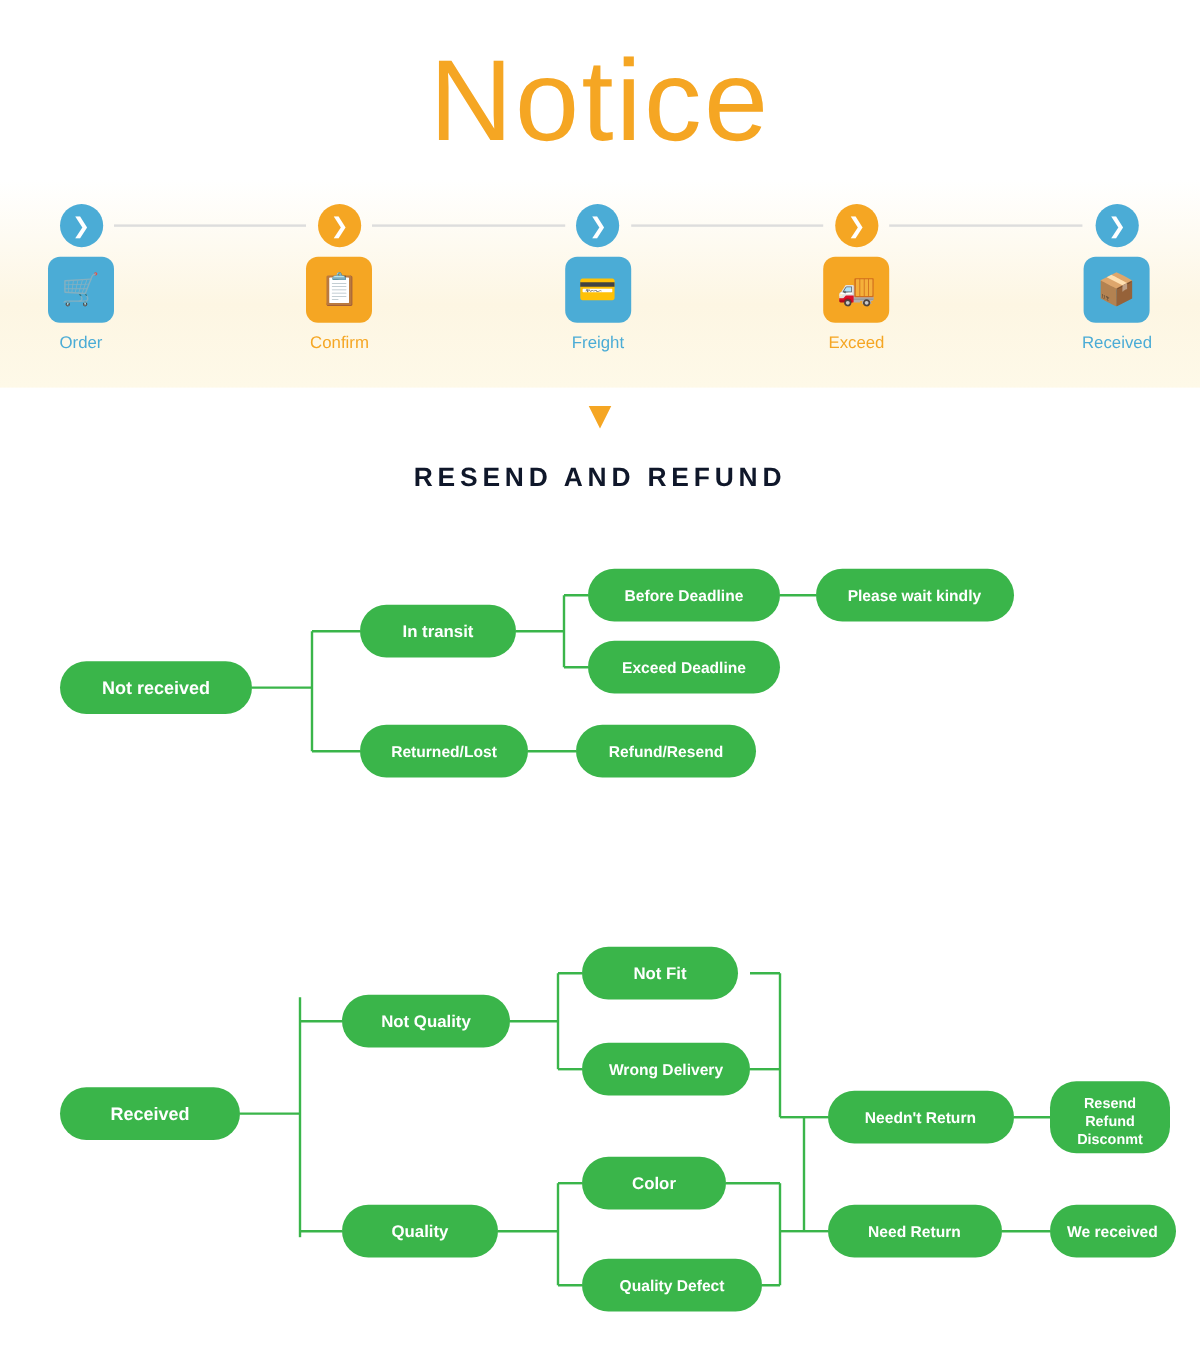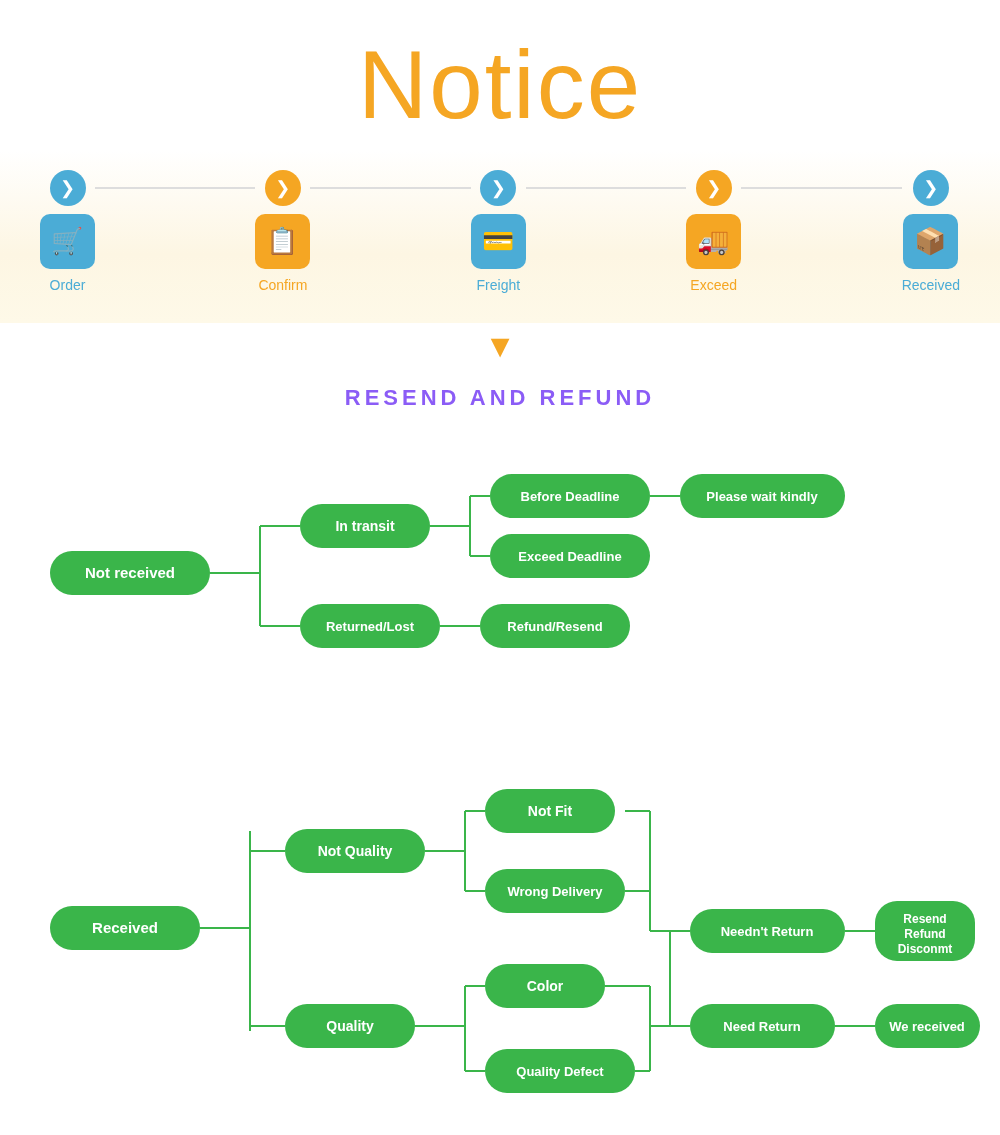--- a/index.html
+++ b/index.html
@@ -94,21 +94,21 @@
       font-size: 32px;
       color: #f5a623;
       margin-top: 5px;
     }
 
     
     .section-title {
       text-align: center;
       font-size: 22px;
       font-weight: 700;
-      color: #8b5cf6;
+      color: #0f172a;
       letter-spacing: 4px;
       margin: 20px 0 30px 0;
     }
 
     
     .flow-container {
       width: 100%;
       padding: 0 20px 40px 20px;
     }
 

